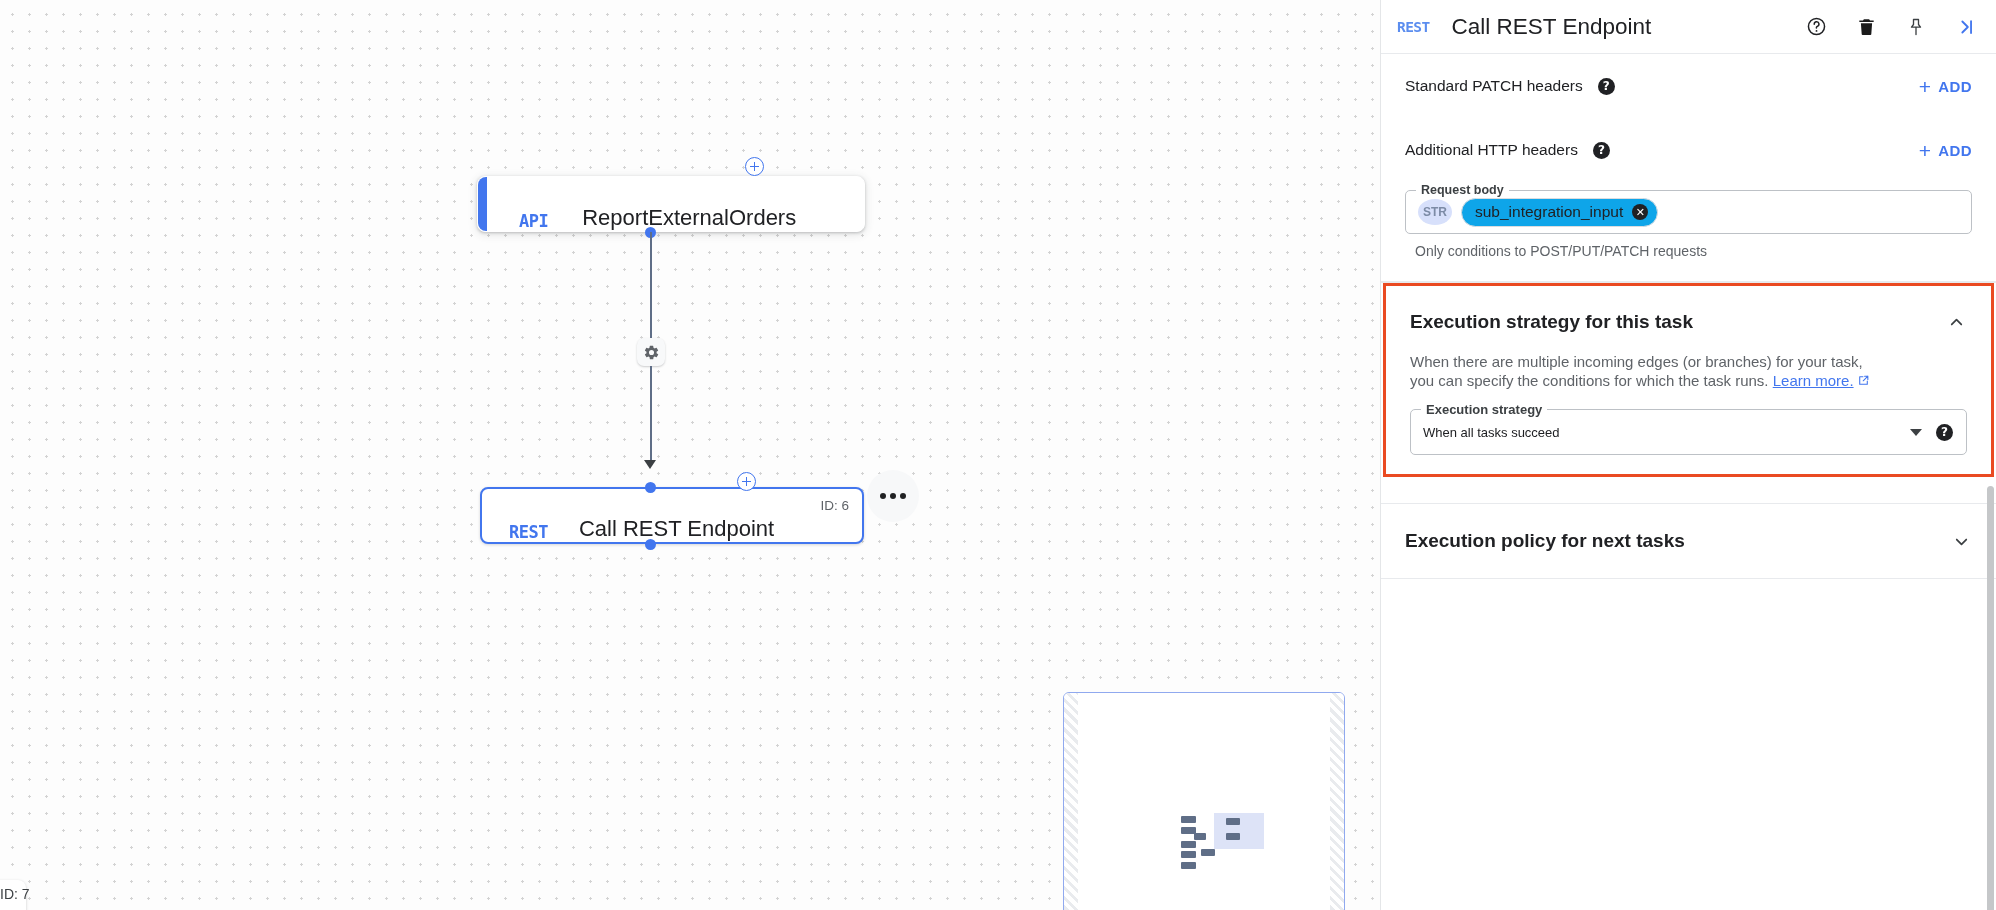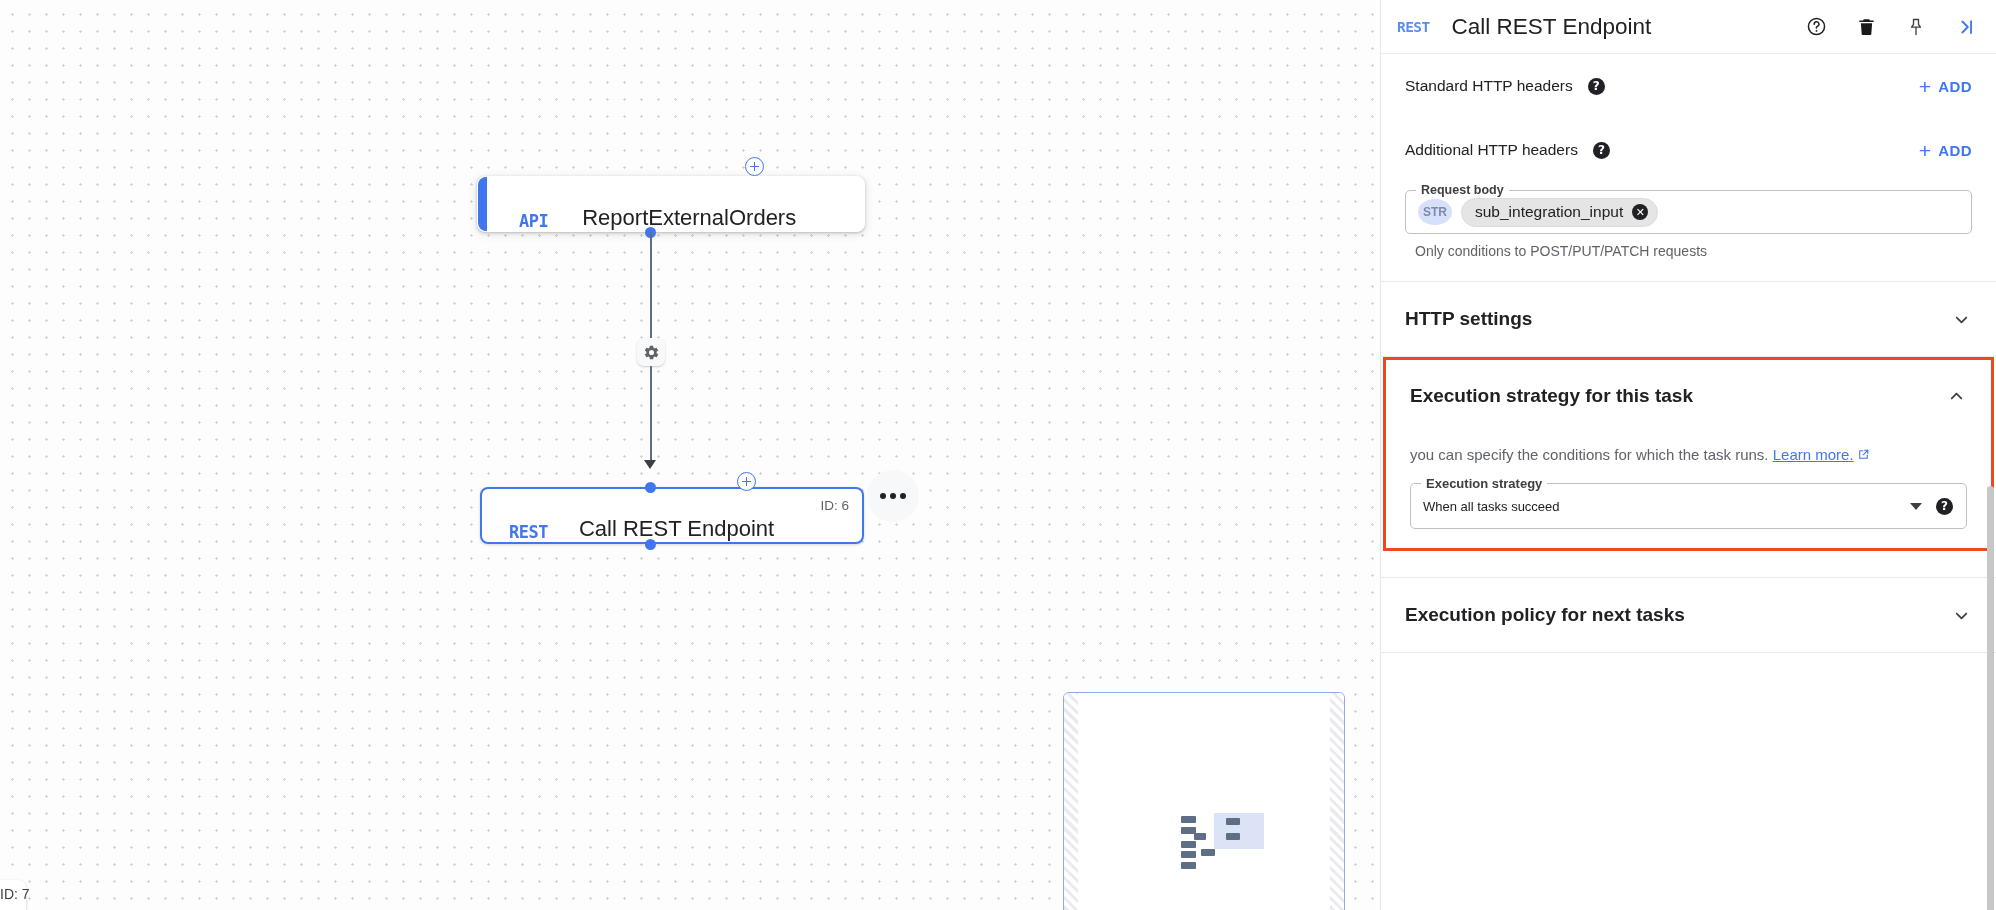--- a/index.html
+++ b/index.html
@@ -238,21 +238,21 @@
     flex: 0 0 auto;
   }
   .token {
     margin-left: 9px;
     height: 29px;
     border: 1px solid #dadce0;
     border-radius: 15px;
     display: inline-flex; align-items: center;
     padding: 0 9px 0 13px;
     gap: 9px;
-    background: #e5e5e5;
+    background: #0ea5e9;
   }
   .token .tname { font-size: 15.5px; color: #202124; }
   .token .tx {
     width: 16px; height: 16px; border-radius: 50%;
     background: #202124; color: #fff;
     font-size: 11px; line-height: 1;
     display: flex; align-items: center; justify-content: center;
     cursor: pointer;
     font-family: "DejaVu Sans", sans-serif;
   }
@@ -426,21 +426,21 @@
             <path d="M8 6l6 6-6 6"></path>
             <path d="M17.5 5.5v13"></path>
           </svg>
         </span>
       </span>
     </div>
 
     <div class="panel-body">
 
       <div class="row">
-        <span class="lbl">Standard HTTP headers</span>
+        <span class="lbl">Standard PATCH headers</span>
         <span class="help-dot">?</span>
         <span class="add-btn">
           <span class="plus">+</span>
           <span>ADD</span>
         </span>
       </div>
 
       <div class="row">
         <span class="lbl">Additional HTTP headers</span>
         <span class="help-dot">?</span>
@@ -457,43 +457,35 @@
           <span class="token">
             <span class="tname">sub_integration_input</span>
             <span class="tx">✕</span>
           </span>
         </div>
       </div>
       <div class="hint">Only conditions to POST/PUT/PATCH requests</div>
 
       <div class="divider"></div>
 
-      <div class="section">
-        <span class="stitle">HTTP settings</span>
-        <span class="chev">
-          <svg width="19" height="19" viewBox="0 0 24 24" fill="none" stroke="#3c4043" stroke-width="2.2" stroke-linecap="round" stroke-linejoin="round">
-              <path d="M6 9.5l6 6 6-6"></path>
-            </svg>
-        </span>
-      </div>
 
       <div class="divider" style="margin-top:0;"></div>
 
 
       <div class="highlight-box">
         <div class="section" style="height:72px;">
           <span class="stitle">Execution strategy for this task</span>
           <span class="chev">
             <svg width="19" height="19" viewBox="0 0 24 24" fill="none" stroke="#3c4043" stroke-width="2.2" stroke-linecap="round" stroke-linejoin="round">
                 <path d="M6 14.5l6-6 6 6"></path>
               </svg>
           </span>
         </div>
         <div class="exec-desc">
-          <br>
+          <span>When there are multiple incoming edges (or branches) for your task,</span><br>
           <span>you can specify the conditions for which the task runs.</span>
           <a href="#">Learn more.</a><span class="ext-link"><svg width="13" height="13" viewBox="0 0 24 24" fill="none" stroke="#4276ee" stroke-width="2">
                 <path d="M5 5h6M5 5v14h14v-6" stroke-linecap="round"></path>
                 <path d="M14 4h6v6M20 4l-8.5 8.5" stroke-linecap="round" stroke-linejoin="round"></path>
               </svg></span>
         </div>
         <div class="exec-select-wrap">
           <div class="select-outlined">
             <span class="legend">Execution strategy</span>
             <span class="select-value">When all tasks succeed</span>

